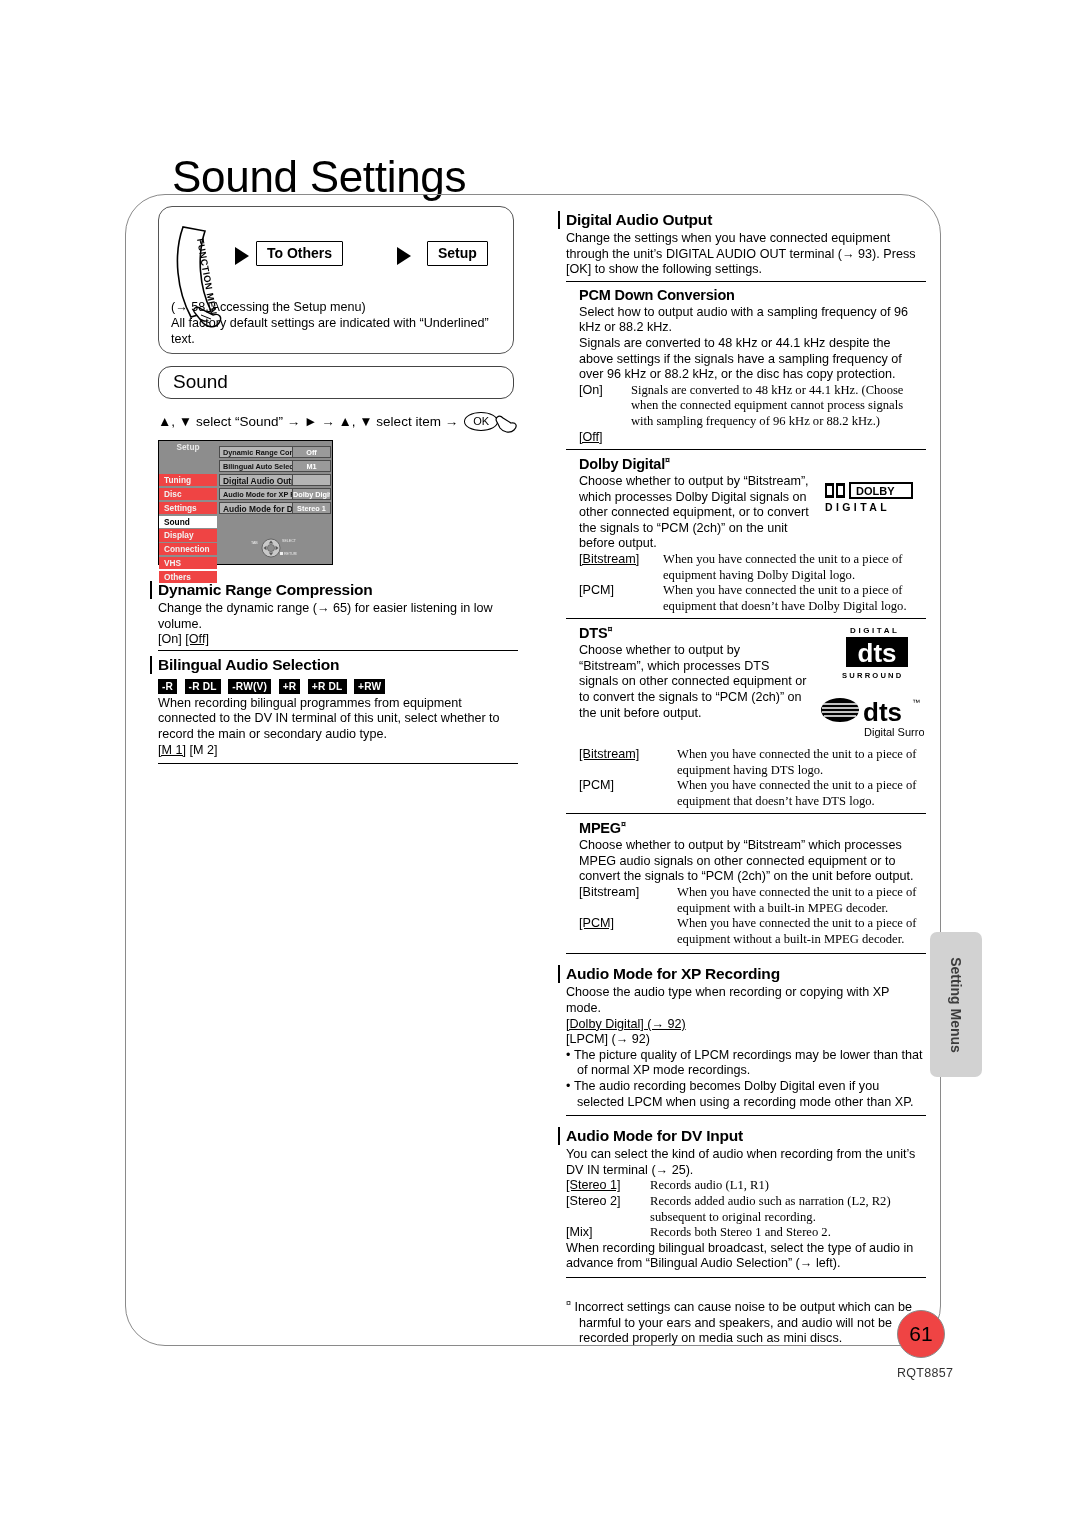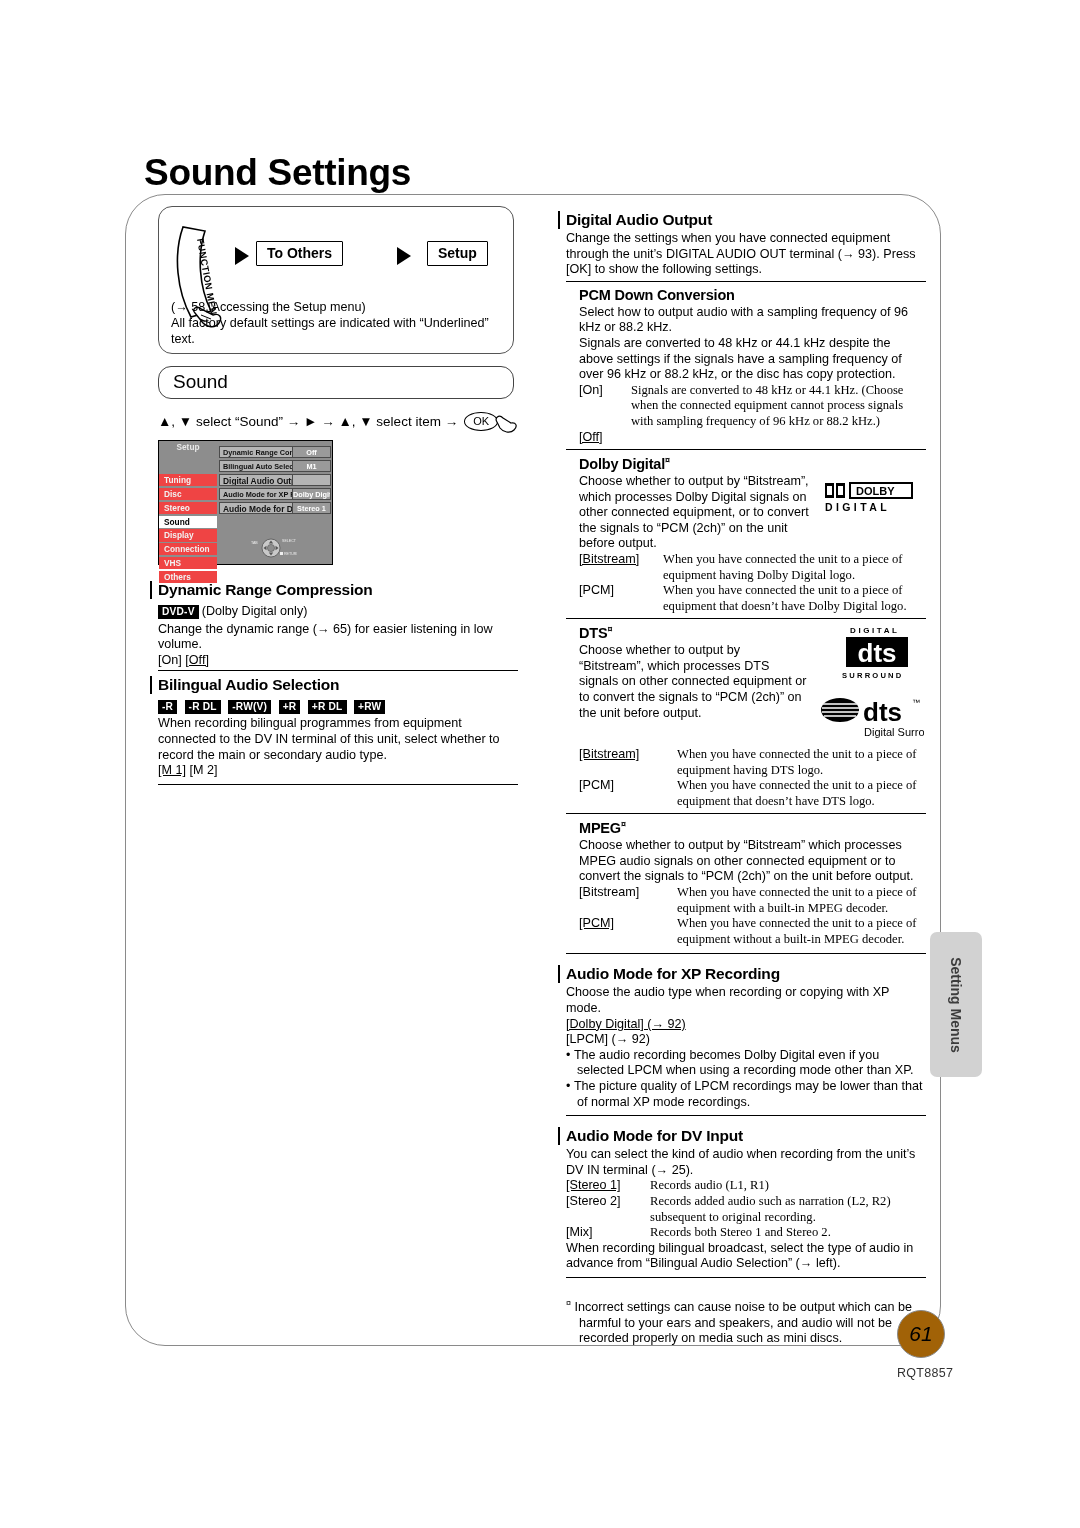--- a/index.html
+++ b/index.html
@@ -8,22 +8,22 @@
     background: #ffffff;
     font-family: "Liberation Sans", sans-serif;
     color: #000;
     position: relative;
     overflow: hidden;
   }
 
   
   .page-title {
     position: absolute;
-    left: 144px; top: 152px;
-    font-size: 37px; font-weight: bold;
+    left: 172px; top: 152px;
+    font-size: 44px; font-weight: normal;
     letter-spacing: -0.3px;
   }
 
   
   .outer-frame {
     position: absolute;
     left: 125px; top: 194px;
     width: 816px; height: 1152px;
     border: 1.4px solid #8a8a8a;
     border-radius: 40px;
@@ -259,24 +259,23 @@
     color: #3d3d3d;
   }
 
   
   .pageno {
     position: absolute;
     left: 897px; top: 1310px;
     width: 48px; height: 48px;
     border: 1.3px solid #8a8a8a;
     border-radius: 50%;
-    background: #a16207;
+    background: #ef4444;
     display: flex; align-items: center; justify-content: center;
     font-size: 21px;
-    font-style: italic;
   }
   .rqt {
     position: absolute;
     left: 897px; top: 1366px;
     font-size: 12.5px;
     color: #333;
     letter-spacing: 0.3px;
   }
 
   .footnote-mark { font-size: 9px; vertical-align: super; }
@@ -319,21 +318,21 @@
     <svg width="22" height="22" style="margin-left:-6px;margin-top:8px">
       <path d="M2 8 C-1 4, 4 0, 8 4 L16 9 C21 8, 23 12, 19 16 C15 20, 8 18, 5 14 Z" fill="#fff" stroke="#000" stroke-width="1.2"></path>
     </svg>
   </div>
 
   <div class="osd">
     <div class="osd-side">
       <div class="osd-side-item title">Setup</div>
       <div class="osd-side-item">Tuning</div>
       <div class="osd-side-item">Disc</div>
-      <div class="osd-side-item">Stereo</div>
+      <div class="osd-side-item">Settings</div>
       <div class="osd-side-item sel">Sound</div>
       <div class="osd-side-item">Display</div>
       <div class="osd-side-item">Connection</div>
       <div class="osd-side-item">VHS</div>
       <div class="osd-side-item">Others</div>
     </div>
     <div class="osd-rows">
       <div class="osd-row">
         <div class="lbl">Dynamic Range Compression</div>
         <div class="val">Off</div>
@@ -363,23 +362,20 @@
         <text x="0" y="8" font-size="3.6" fill="#eee" font-family="Liberation Sans, sans-serif">TAB</text>
         <text x="31" y="6" font-size="3.6" fill="#eee" font-family="Liberation Sans, sans-serif">SELECT</text>
         <rect x="29" y="16" width="3" height="3" fill="#eee"></rect>
         <text x="33" y="19" font-size="3.6" fill="#eee" font-family="Liberation Sans, sans-serif">RETURN</text>
       </svg>
     </div>
   </div>
 
   <div class="sect first">
     <div class="sect-h hrule-left">Dynamic Range Compression</div>
-    <div class="badges">
-      <span class="badge">DVD-V</span><span class="body-t" style="display:inline">(Dolby Digital only)</span>
-    </div>
     <div class="body-t">Change the dynamic range (→ 65) for easier listening in low volume.</div>
     <div class="body-t">
       <span>[On]</span>
       <span class="u">[Off]</span>
     </div>
   </div>
 
   <div class="sect">
     <div class="sect-h hrule-left">Bilingual Audio Selection</div>
     <div class="badges">
@@ -501,22 +497,22 @@
       </div>
     </div>
     <div style="border-top:1.3px solid #000;margin-top:6px"></div>
   </div>
 
   <div class="sect noline" style="margin-top:6px">
     <div class="sect-h hrule-left">Audio Mode for XP Recording</div>
     <div class="body-t">Choose the audio type when recording or copying with XP mode.</div>
     <div class="body-t u">[Dolby Digital] (→ 92)</div>
     <div class="body-t">[LPCM] (→ 92)</div>
+    <div class="bullet-li">•&nbsp;<span>The picture quality of LPCM recordings may be lower than that of normal XP mode recordings.</span></div>
     <div class="bullet-li">•&nbsp;<span>The audio recording becomes Dolby Digital even if you selected LPCM when using a recording mode other than XP.</span></div>
-    <div class="bullet-li">•&nbsp;<span>The picture quality of LPCM recordings may be lower than that of normal XP mode recordings.</span></div>
     <div style="border-top:1.3px solid #000;margin-top:5px"></div>
   </div>
 
   <div class="sect noline" style="margin-top:6px">
     <div class="sect-h hrule-left">Audio Mode for DV Input</div>
     <div class="body-t">You can select the kind of audio when recording from the unit’s DV IN terminal (→ 25).</div>
     <div class="opt-row">
       <div class="opt-key w2 u">[Stereo 1]</div>
       <div class="opt-desc">Records audio (L1, R1)</div>
     </div>

